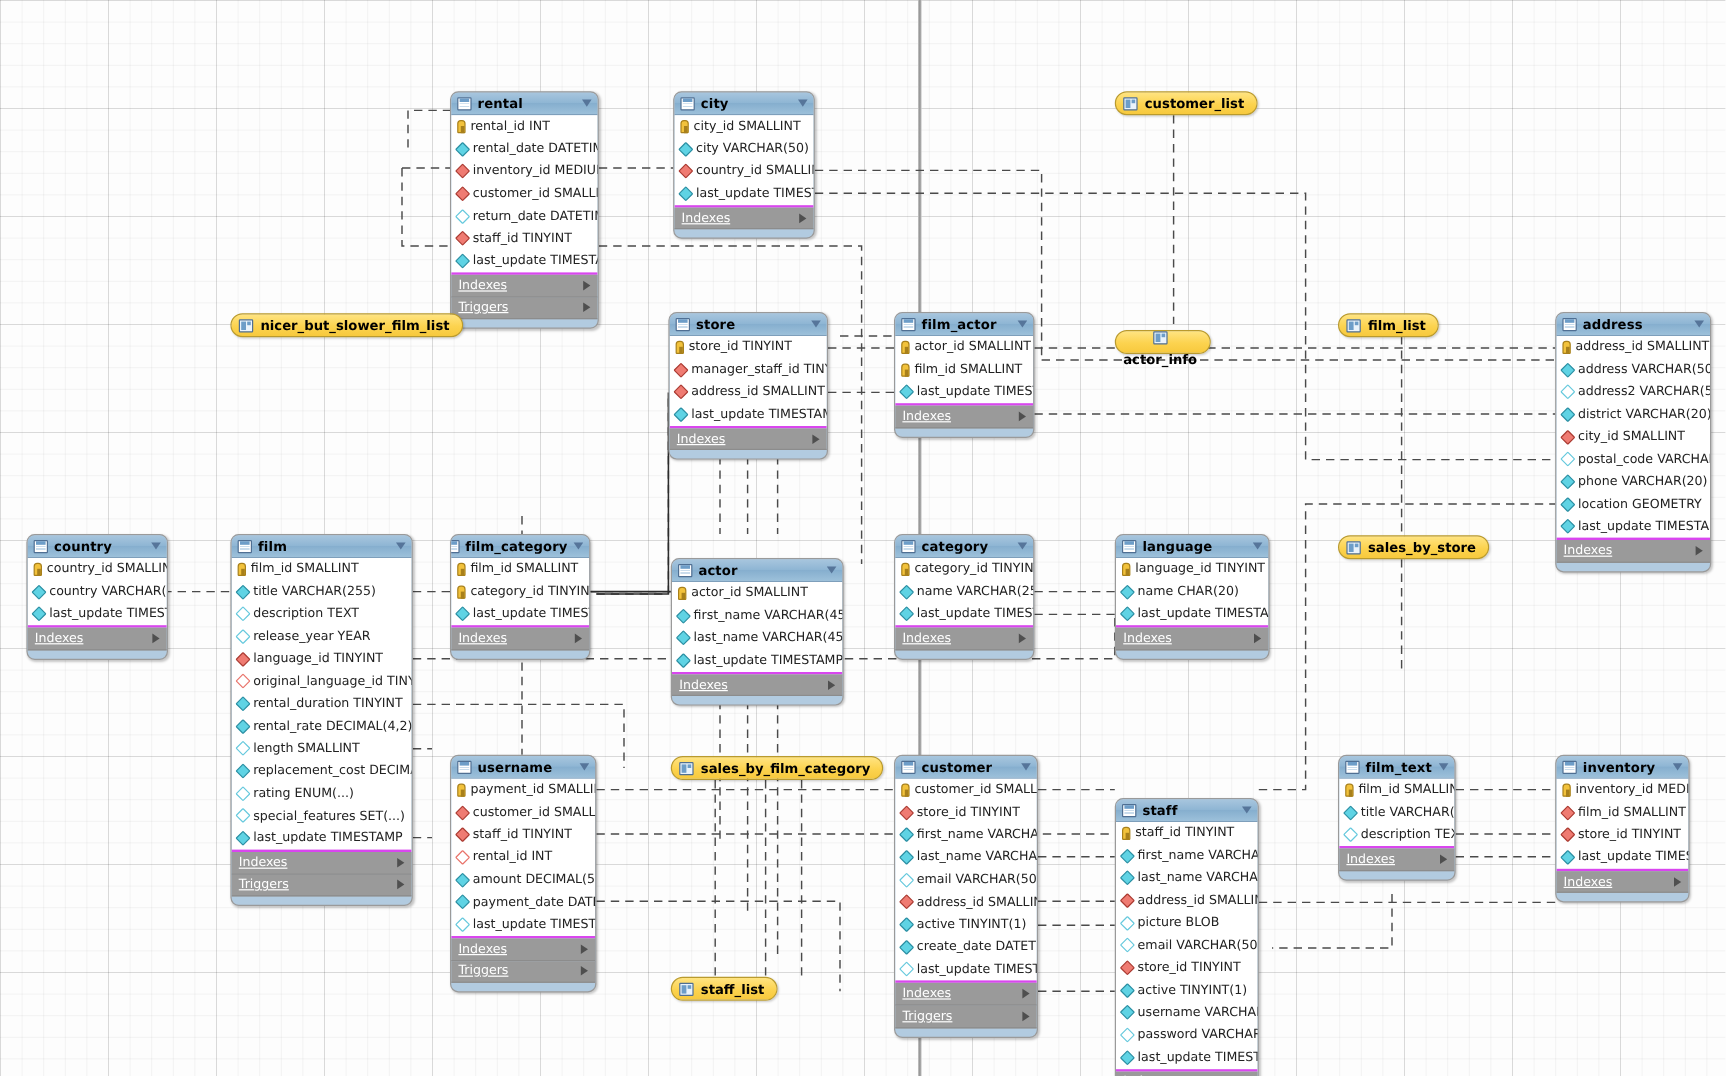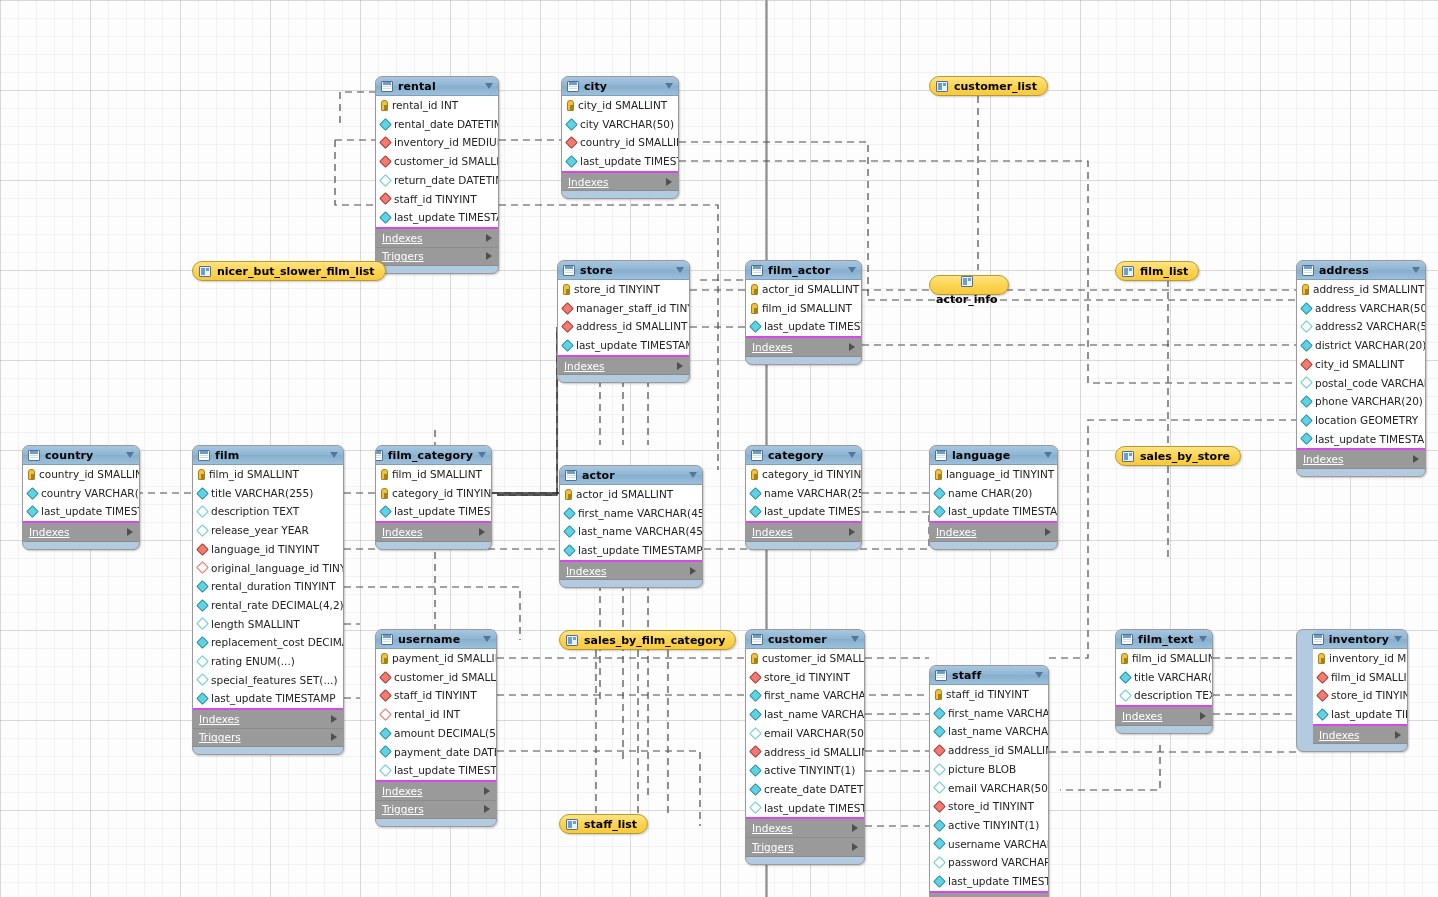--- a/index.html
+++ b/index.html
@@ -797,21 +797,21 @@
         <div class="col">
           <span class="b b-null"></span>
           <span class="cname">description TEXT</span>
         </div>
       </div>
       <div class="sect">
         <span class="lbl">Indexes</span>
         <span class="arr"></span>
       </div>
     </div>
-    <div class="tbl" style="left: 1296px; top: 629px; width: 112px; padding-left: 16px;">
+    <div class="tbl" style="left: 1296px; top: 629px; width: 112px;">
       <div class="tbl-hdr">
         <span class="tblicon"></span>
         <span class="tname">inventory</span>
         <span class="caret"></span>
       </div>
       <div class="cols">
         <div class="col">
           <span class="b b-pk"></span>
           <span class="cname">inventory_id MEDIUMINT</span>
         </div>

